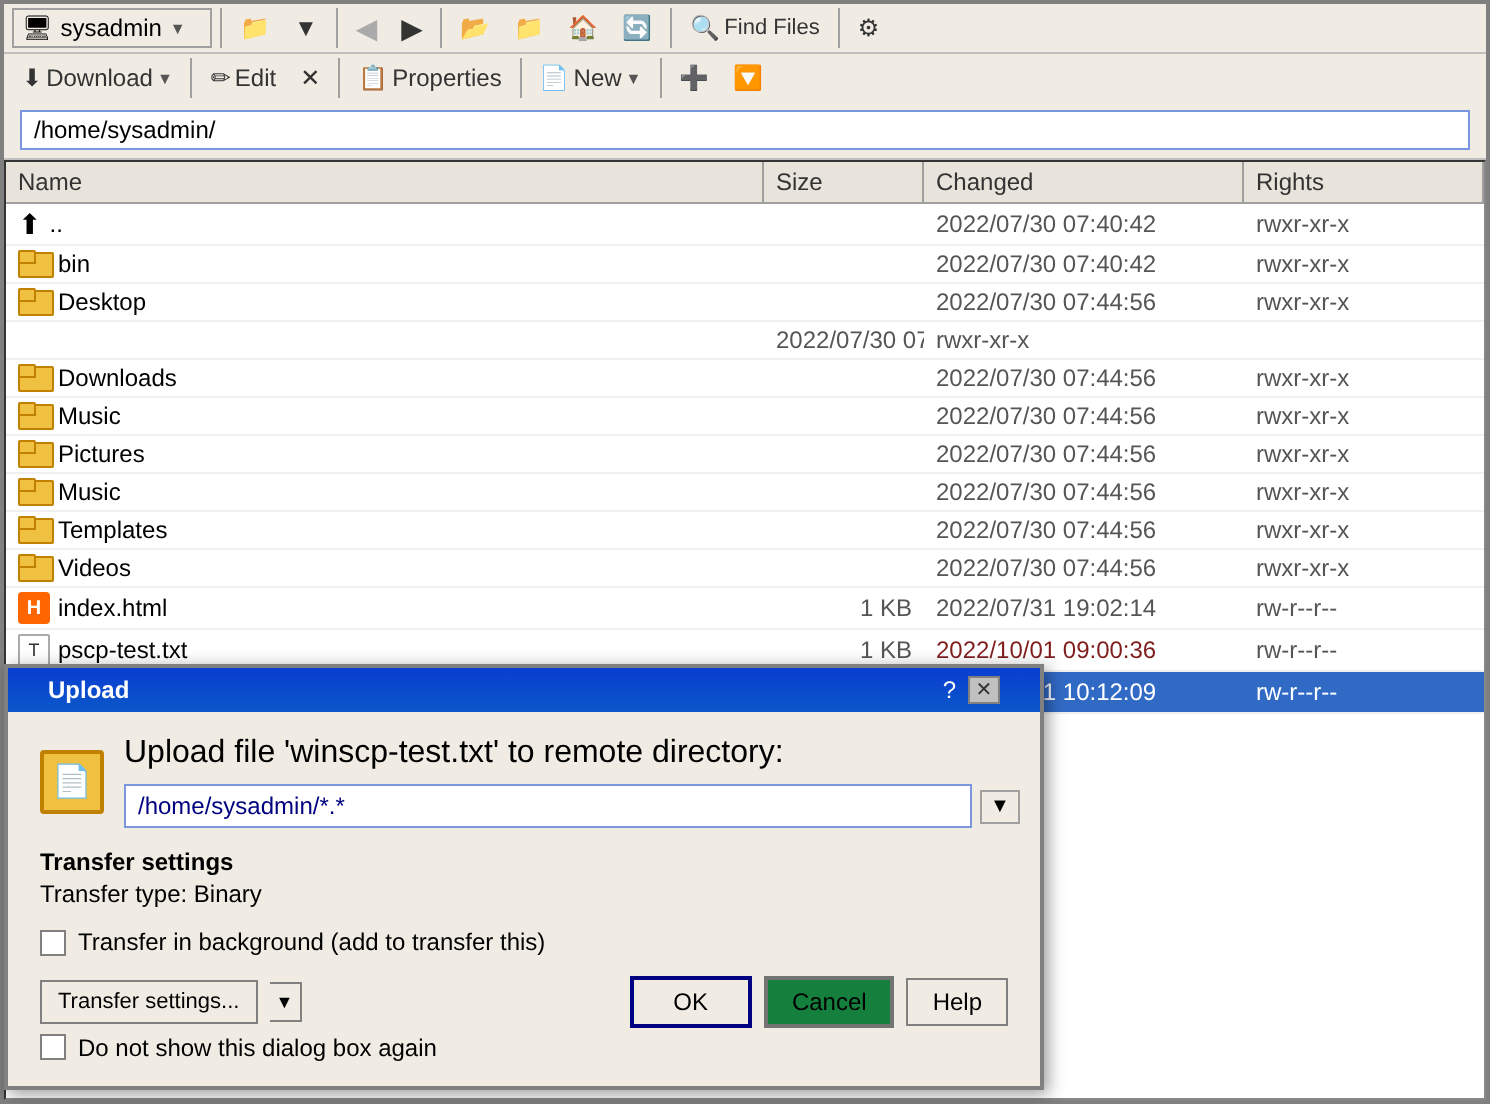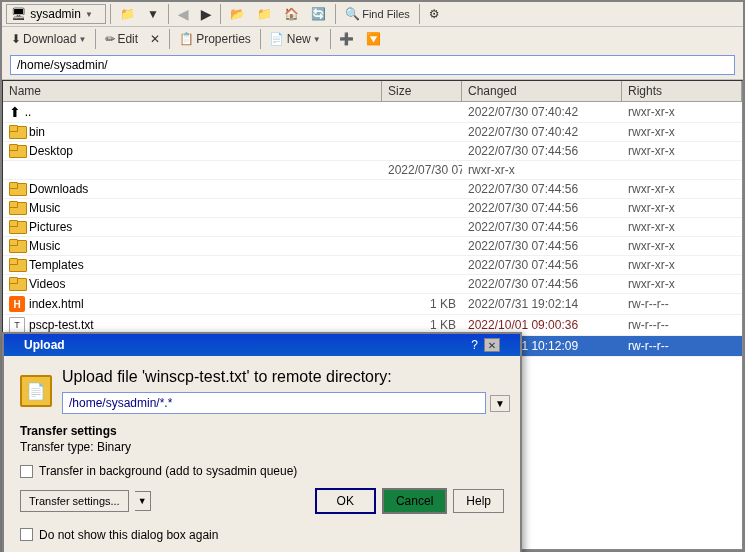--- a/index.html
+++ b/index.html
@@ -354,21 +354,21 @@
       background: #f0ece4;
       border: 1px solid #808080;
       cursor: pointer;
       font-size: 12px;
     }
 
     .dialog-bottom-checkbox {
       display: flex;
       align-items: flex-start;
       gap: 6px;
-      margin-top: 14px;
+      margin-top: 3px;
     }
 
     
     .dialog-help-btn {
       color: white;
       font-size: 12px;
       margin-right: 4px;
       cursor: pointer;
     }
 
@@ -627,21 +627,21 @@
       </div>
     </div>
 
     <div class="dialog-section">
       <div class="dialog-section-title">Transfer settings</div>
       <div class="dialog-section-value">Transfer type: Binary</div>
     </div>
 
     <div class="dialog-checkbox-row" style="margin-top:10px;">
       <div class="dialog-checkbox"></div>
-      <span>Transfer in background (add to sysadmin queue)</span>
+      <span>Transfer in background (add to transfer this)</span>
     </div>
 
     <div class="dialog-buttons-row" style="margin-top:10px;">
       <button class="btn-transfer-settings">Transfer settings...</button>
       <button class="btn-transfer-dropdown">▼</button>
       <div style="flex:1;"></div>
       <button class="btn-ok">OK</button>
       <button class="btn-cancel">Cancel</button>
       <button class="btn-help">Help</button>
     </div>

